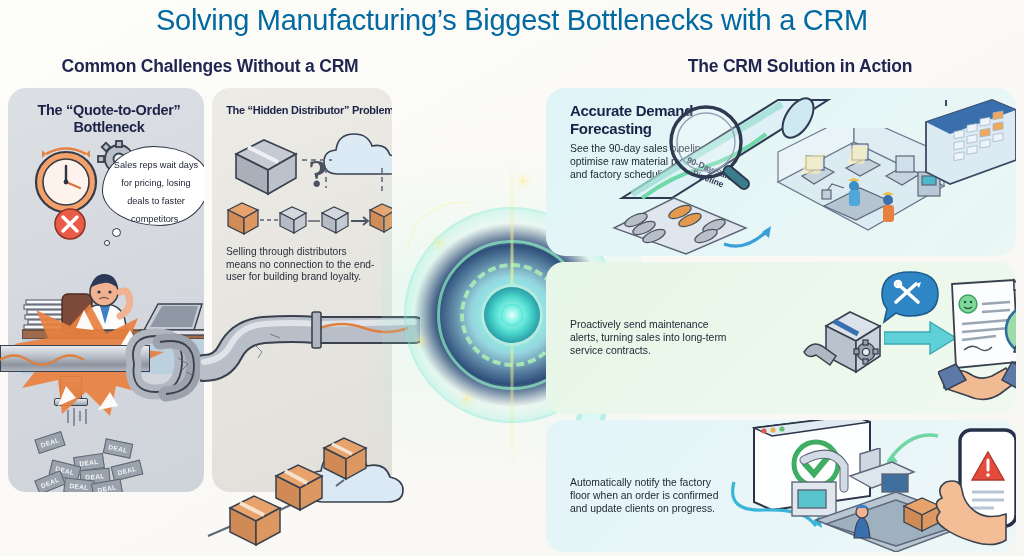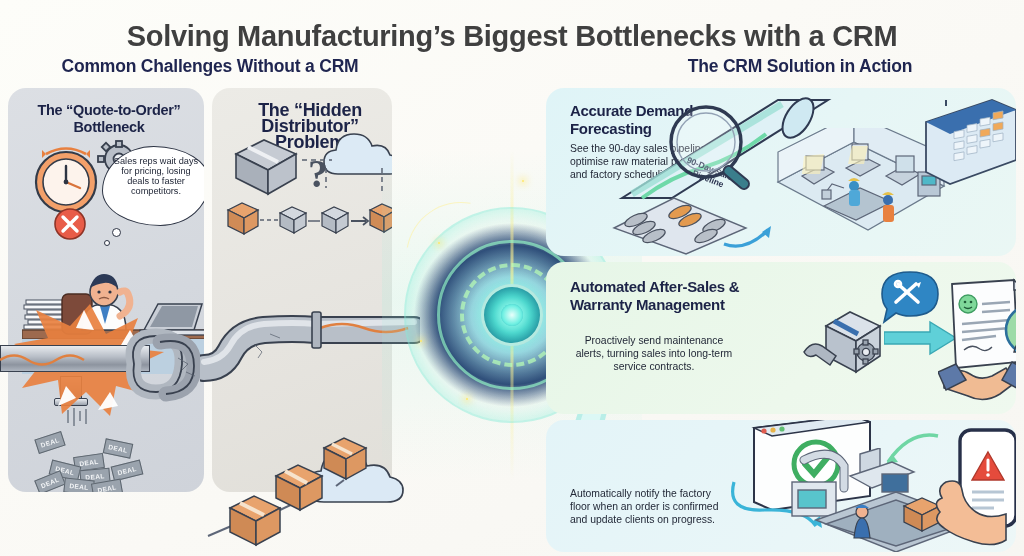--- a/index.html
+++ b/index.html
@@ -7,23 +7,22 @@
   body {
     font-family:"Liberation Sans", sans-serif;
     background:linear-gradient(150deg,#fdfdf9 0%,#fbfaf6 40%,#f7f6f2 100%);
     position:relative;
   }
   .stage { position:absolute; inset:0; }
 
   
   .main-title{
     position:absolute; top:4px; left:0; width:1024px; text-align:center;
-    font-size:29px; font-weight:bold; color:#404040; letter-spacing:-.3px;
+    font-size:29px; font-weight:normal; color:#0369a1; letter-spacing:-.3px;
     text-shadow:1px 1px 0 rgba(255,255,255,.6);
-    margin-top:16px;
   }
   .sec-head{
     position:absolute; top:56px; font-size:17.5px; font-weight:bold;
     color:#1f2550; letter-spacing:-.2px; text-align:center;
   }
   .sec-head.left{ left:20px; width:380px; }
   .sec-head.right{ left:600px; width:400px; }
 
   
   .card{ position:absolute; border-radius:18px; overflow:hidden; }
@@ -31,41 +30,41 @@
   .card-body{ color:#2a2f3d; }
 
   
   #c1{ left:8px; top:88px; width:196px; height:404px;
        background:linear-gradient(160deg,#dcdfe4 0%,#d4d8de 55%,#cfd3da 100%); }
   #c1 .card-ttl{ position:absolute; left:16px; top:14px; width:170px;
        font-size:14.5px; line-height:17px; }
   #c2{ left:212px; top:88px; width:180px; height:404px;
        background:linear-gradient(160deg,#ecebe6 0%,#e6e4df 60%,#e1dfd9 100%); }
   #c2 .card-ttl{ position:absolute; left:14px; top:14px; width:168px;
-       font-size:18px; line-height:16px; }
+       font-size:11px; line-height:16px; }
   #c2 .card-body{ position:absolute; left:14px; top:158px; width:150px;
        font-size:10.2px; line-height:12.6px; }
 
   
   #s1{ left:546px; top:88px; width:470px; height:168px;
-       background:linear-gradient(135deg,#dff4f7 0%,#e6f6f6 50%,#eaf7f4 100%); }
+       background:linear-gradient(135deg,#dff4f7 0%,#e6f6f6 50%,#eaf7f4 100%);border-radius:19px; }
   #s2{ left:546px; top:262px; width:470px; height:152px;
        background:linear-gradient(135deg,#e6f6e7 0%,#edf8ec 60%,#eff9ef 100%); }
   #s3{ left:546px; top:420px; width:470px; height:132px;
        background:linear-gradient(135deg,#e3f4f8 0%,#e9f6f8 60%,#edf7f7 100%); }
   .s-ttl{ position:absolute; left:24px; font-weight:bold; color:#1c2347;
        font-size:15px; line-height:18px; letter-spacing:-.3px; }
   .s-body{ position:absolute; left:24px; color:#232938;
        font-size:10.4px; line-height:13px; }
   #s1 .s-ttl{ top:14px; width:170px; }
   #s1 .s-body{ top:54px; width:155px; }
   #s2 .s-ttl{ top:16px; width:182px; }
-  #s2 .s-body{ top:72px; width:168px;text-align:center; }
+  #s2 .s-body{ top:56px; width:168px; }
   #s3 .s-ttl{ top:12px; width:165px; }
-  #s3 .s-body{ top:67px; width:160px; }
+  #s3 .s-body{ top:56px; width:160px; }
 
   
   .hub{ position:absolute; left:382px; top:150px; width:260px; height:330px; }
   .hub-bg{ position:absolute; inset:0;
     background:
       radial-gradient(ellipse 46% 34% at 50% 50%, rgba(120,255,225,.55) 0%, rgba(40,150,190,.42) 34%, rgba(20,55,105,.88) 62%, rgba(12,32,70,.0) 82%),
       linear-gradient(180deg, rgba(200,255,235,.0) 0%, rgba(160,240,220,.18) 45%, rgba(200,255,235,.0) 100%);
   }
   .ring{ position:absolute; border-radius:50%; left:50%; top:50%;
          transform:translate(-50%,-50%); }
@@ -95,21 +94,21 @@
   .cuff{ position:absolute; background:linear-gradient(180deg,#e9ecf0,#9ba2ad);
          border:1.6px solid #39414f; }
 
   .deal{ position:absolute; background:#9aa3ad; border:1px solid #5d666f;
          color:#f2f4f6; font-size:6.5px; font-weight:bold;
          display:flex; align-items:center; justify-content:center;
          letter-spacing:.4px; }
 
   .bubble{ position:absolute; background:#fff; border:1.7px solid #2d3444;
            border-radius:48% 52% 46% 54%/56% 44% 56% 44%;
-           color:#222838; font-size:9.2px; line-height:10px;
+           color:#222838; font-size:9.2px; line-height:18px;
            padding:9px 10px; text-align:center; }
   .bub-dot{ position:absolute; background:#fff; border:1.6px solid #2d3444;
             border-radius:50%; }
 
   .label-tube{ position:absolute; color:#2b3350; font-weight:bold;
      font-size:8.6px; line-height:10px; transform:rotate(22deg);
      text-align:center; }
 
   .qmark{ position:absolute; font-size:40px; font-weight:bold; color:#4a5260;
           font-family:"Liberation Serif", serif; }
@@ -276,20 +275,21 @@
         <line x1="127" y1="25" x2="142" y2="25"></line>
           <path d="M139 21 l5 4 l-5 4"></path>
       </g>
       <g>
         <path d="M146 14 L158 8 L172 14 L160 21 z" fill="#e8a36d" stroke="#39414f" stroke-width="1.3"></path>
         <path d="M146 14 L146 29 L160 36 L160 21 z" fill="#d08b56" stroke="#39414f" stroke-width="1.3"></path>
         <path d="M160 21 L172 14 L172 29 L160 36 z" fill="#dd9862" stroke="#39414f" stroke-width="1.3"></path>
       </g>
     </svg>
 
+    <div class="card-body">Selling through distributors means no connection to the end-user for building brand loyalty.</div>
   </div>
 
   <div style="position:absolute; left:0; top:300px; width:420px; height:130px;">
 
     <svg class="iso" style="left:14px; top:0px;" width="160" height="120" viewBox="0 0 160 120">
       <path d="M76 4 L92 34 L124 18 L112 48 L150 52 L116 68 L140 96 L102 86 L96 116 L72 92 L48 114 L44 80 L8 88 L30 60 L0 44 L34 38 L22 10 L56 26 z" fill="#e8803f" opacity=".92"></path>
       <g fill="#ffffff" opacity=".96">
         <path d="M70 10 L80 30 L62 28 z"></path>
           <path d="M116 30 L104 50 L126 48 z"></path>
         <path d="M40 46 L24 58 L46 62 z"></path>
@@ -482,21 +482,20 @@
         <rect x="75" y="50" width="10" height="7" transform="skewY(-10)"></rect>
       </g>
       <g stroke="#3a4a63" stroke-width="2" fill="none">
           <path d="M28 8 l0 -6"></path>
           <path d="M62 -2 l0 -4"></path>
         </g>
     </svg>
   </div>
 
   <div class="card" id="s2">
-    <div class="s-ttl">Automated After-Sales &amp; Warranty Management</div>
     <div class="s-body">Proactively send maintenance alerts, turning sales into long-term service contracts.</div>
 
     <svg class="iso" style="left:256px; top:42px;" width="86" height="80" viewBox="0 0 86 80">
       <path d="M24 22 L48 8 L78 22 L54 37 z" fill="#dbe2ea" stroke="#39414f" stroke-width="1.6"></path>
       <path d="M24 22 L24 52 L54 68 L54 37 z" fill="#b9c2cd" stroke="#39414f" stroke-width="1.6"></path>
       <path d="M54 37 L78 22 L78 52 L54 68 z" fill="#cad2db" stroke="#39414f" stroke-width="1.6"></path>
       <path d="M32 17 L56 30" stroke="#3a6fae" stroke-width="5"></path>
       <g fill="#9aa4b0" stroke="#39414f" stroke-width="1.3">
         <circle cx="64" cy="48" r="9"></circle>
           <circle cx="64" cy="48" r="3.6" fill="#e9edf2"></circle>

